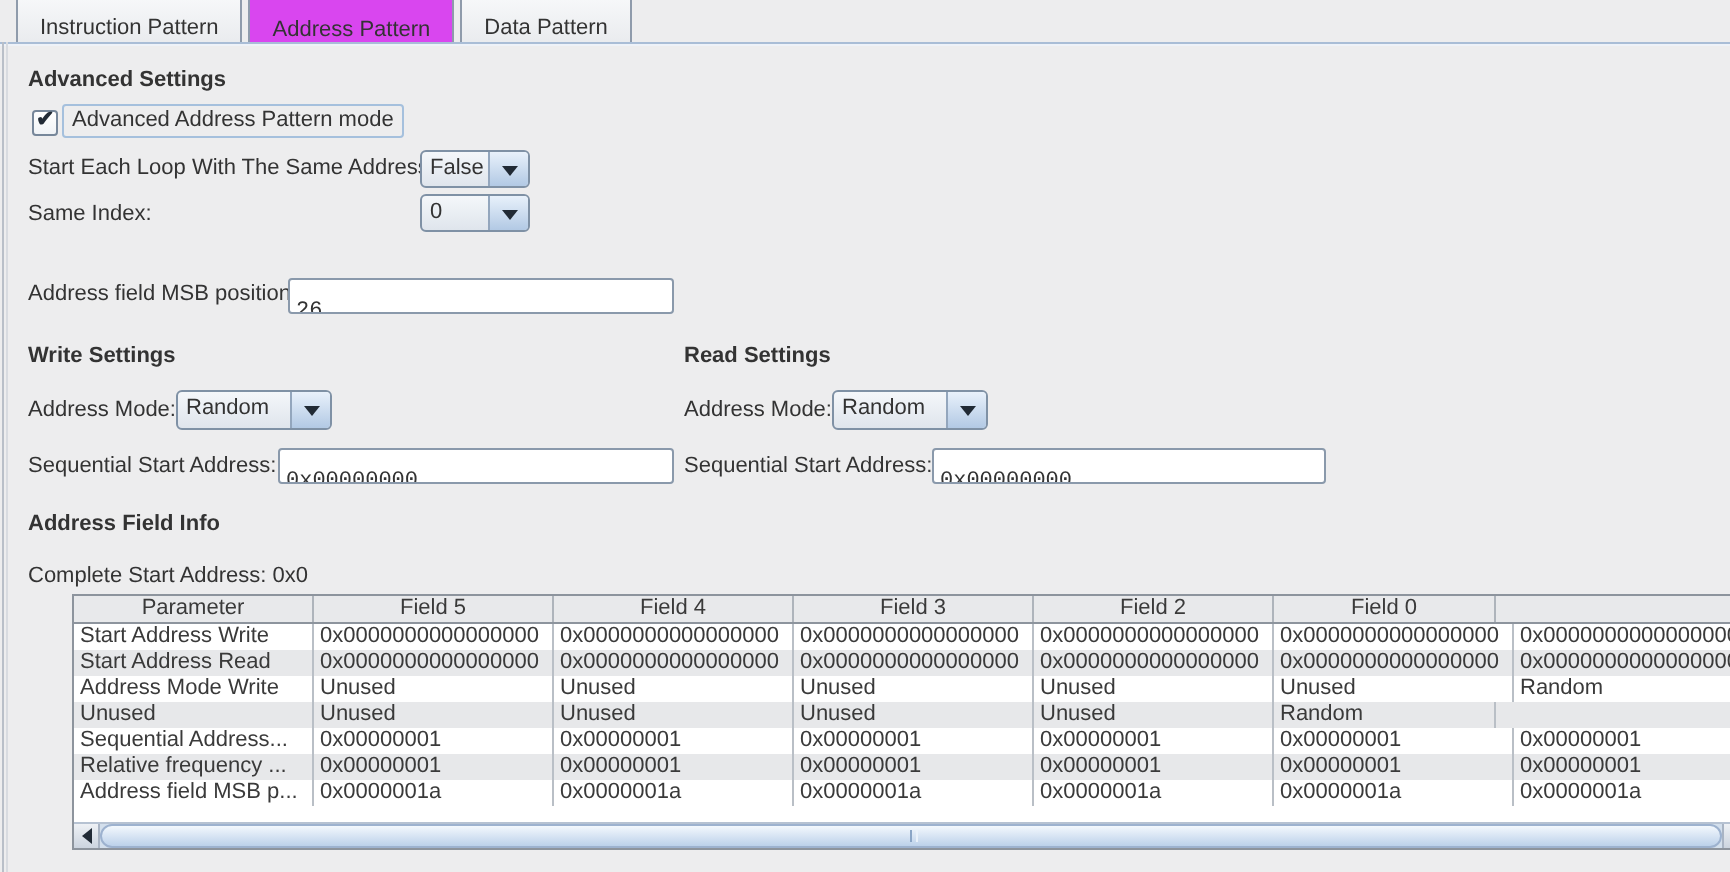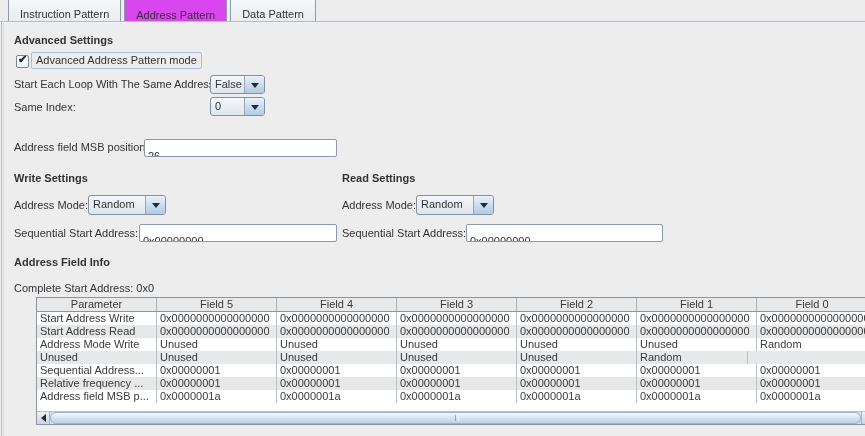--- a/index.html
+++ b/index.html
@@ -47,21 +47,21 @@
   .combo-btn{
     width:19px;flex:none;display:flex;align-items:center;justify-content:center;
     background:linear-gradient(#e8f1fb,#b2c9e4);border-left:1px solid #93a6bd;
   }
   .tri-down{width:0;height:0;border:4px solid transparent;border-top:5px solid #212a35;margin-top:5px;}
 
   
   .tfield{
     position:absolute;box-sizing:border-box;background:#fff;color:#333;
     border:1px solid #8a99ab;border-radius:2px;padding:16px 0 0 3px;
-    font-family:Liberation Sans, sans-serif;font-size:11px;
+    font-family:Liberation Mono, monospace;font-size:11px;
   }
 
   
   .scrollpane{
     position:absolute;left:13px;top:297px;width:839px;height:128px;box-sizing:border-box;
     background:#ffffff;border:1px solid #8d949d;margin-left:23px;
   }
   .thead{display:flex;height:14px;background:#e8e9eb;border-bottom:1px solid #8d949d;box-sizing:border-box;}
   .th{
     box-sizing:border-box;border-right:1px solid #aeb4bb;text-align:center;
@@ -165,21 +165,20 @@
   <div class="hd" style="left:14px;top:256px;">Address Field Info</div>
   <div class="lbl" style="left:14px;top:282px;">Complete Start Address: 0x0</div>
 
   <div class="scrollpane">
     <div class="thead">
       <div class="th c0">Parameter</div>
       <div class="th c1">Field 5</div>
       <div class="th c2">Field 4</div>
       <div class="th c3">Field 3</div>
       <div class="th c4">Field 2</div>
-      <div class="th c5">Field 1</div>
       <div class="th c6">Field 0</div>
     </div>
     <div id="tbody">
         <div class="tr">
           <div class="td c0">Start Address Write</div>
           <div class="td c1">0x0000000000000000</div>
           <div class="td c2">0x0000000000000000</div>
           <div class="td c3">0x0000000000000000</div>
           <div class="td c4">0x0000000000000000</div>
           <div class="td c5">0x0000000000000000</div>

